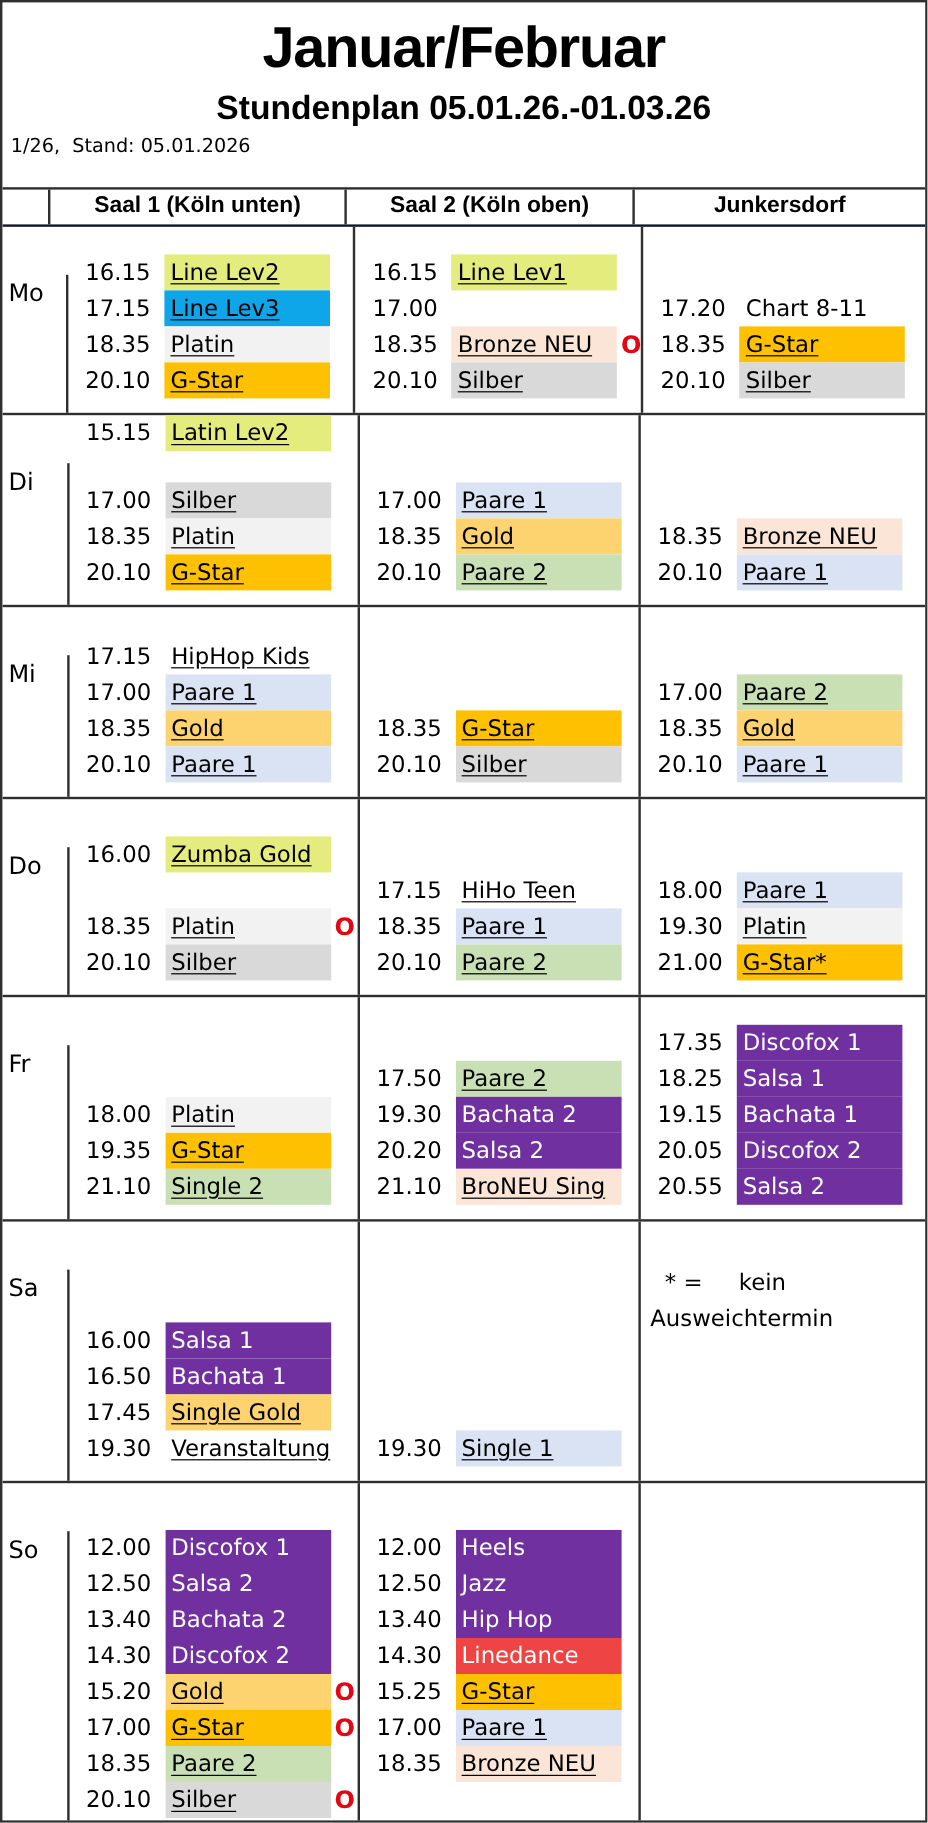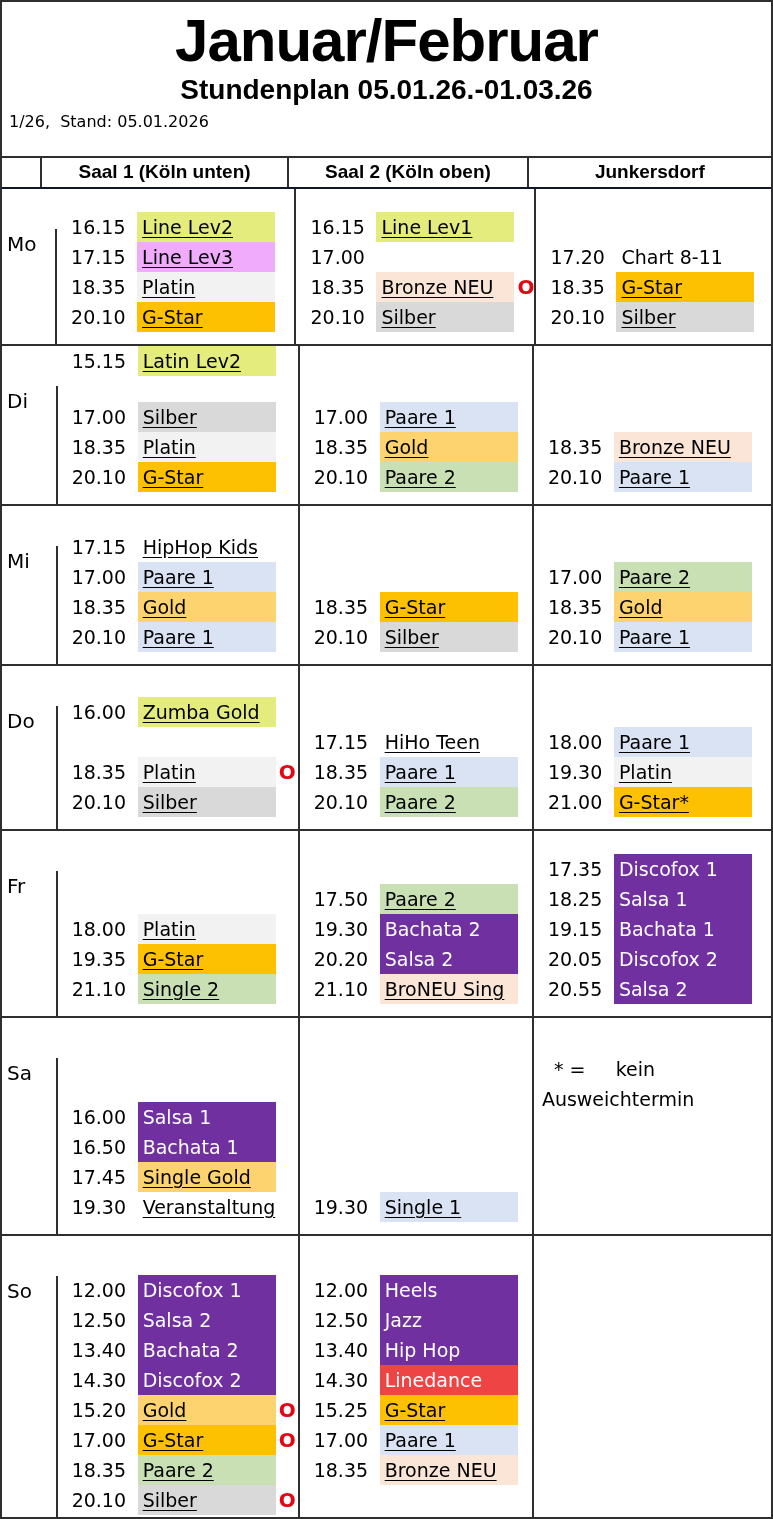--- a/index.html
+++ b/index.html
@@ -6,21 +6,21 @@
   #page {
     width:773px; height:1519px; box-sizing:border-box;
     border:2px solid #2f2f2f; background:#fff;
     font-family:"DejaVu Sans", sans-serif; color:#111;
     overflow:hidden; position:relative;
   }
   
   .page-header { height:148px; }
   .title {
     text-align:center; font-family:"Liberation Sans", sans-serif;
-    font-weight:bold; font-size:60px; line-height:66px; margin-top:6px;
+    font-weight:bold; font-size:48px; line-height:66px; margin-top:6px;
     letter-spacing:-1px; color:#000;
   }
   .subtitle {
     text-align:center; font-family:"Liberation Sans", sans-serif;
     font-weight:bold; font-size:28px; line-height:32px; color:#000;
   }
   .meta {
     font-size:16px; line-height:24px; padding-left:7px; margin-top:4px;
     white-space:pre; color:#000;
   }
@@ -84,21 +84,21 @@
           <span class="daylabel">Mo</span>
         </div>
         <div class="cell col0">
           <div class="stack">
             <div class="line">
               <span class="time">16.15</span>
               <span class="label u" style="background: rgb(227, 236, 124);">Line Lev2</span>
             </div>
             <div class="line">
               <span class="time">17.15</span>
-              <span class="label u" style="background: #f0abfc;">Line Lev3</span>
+              <span class="label u" style="background: #0ea5e9;">Line Lev3</span>
             </div>
             <div class="line">
               <span class="time">18.35</span>
               <span class="label u" style="background: rgb(242, 242, 242);">Platin</span>
             </div>
             <div class="line">
               <span class="time">20.10</span>
               <span class="label u" style="background: rgb(253, 193, 1);">G-Star</span>
             </div>
           </div>

